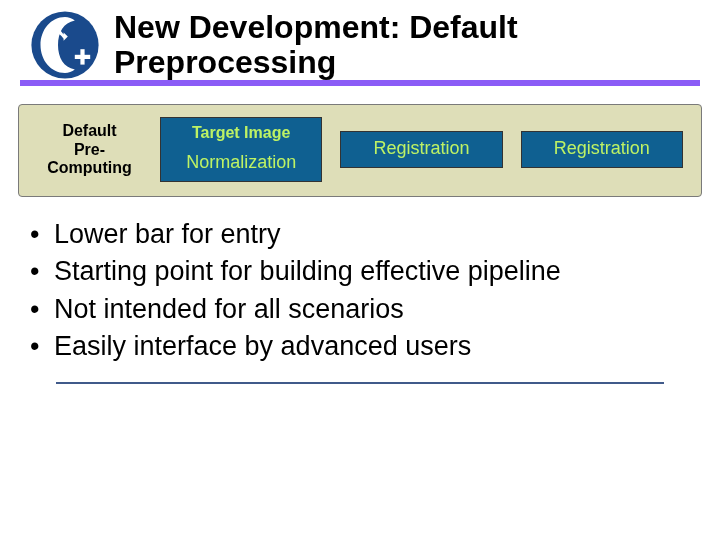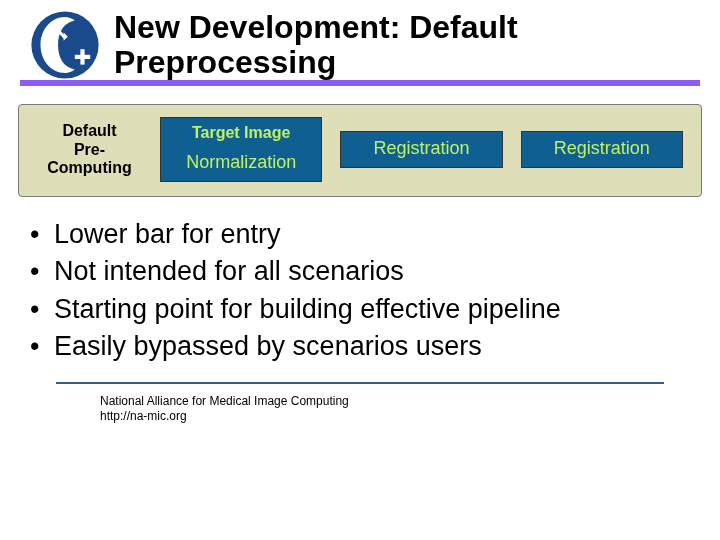--- a/index.html
+++ b/index.html
@@ -73,24 +73,20 @@
     <div class="stage">
       <div class="bot">Registration</div>
     </div>
     <div class="stage">
       <div class="bot">Registration</div>
     </div>
   </div>
 
   <ul class="bullets">
     <li>Lower bar for entry</li>
+    <li>Starting point for building effective pipeline</li>
     <li>Not intended for all scenarios</li>
-    <li>Starting point for building effective pipeline</li>
-    <li>Easily bypassed by scenarios users</li>
+    <li>Easily interface by advanced users</li>
   </ul>
 
   <div class="footer-rule"></div>
-  <div class="footer">
-    <div>National Alliance for Medical Image Computing</div>
-    <div>http://na-mic.org</div>
-  </div>
 
 </div>
 
 </body></html>

